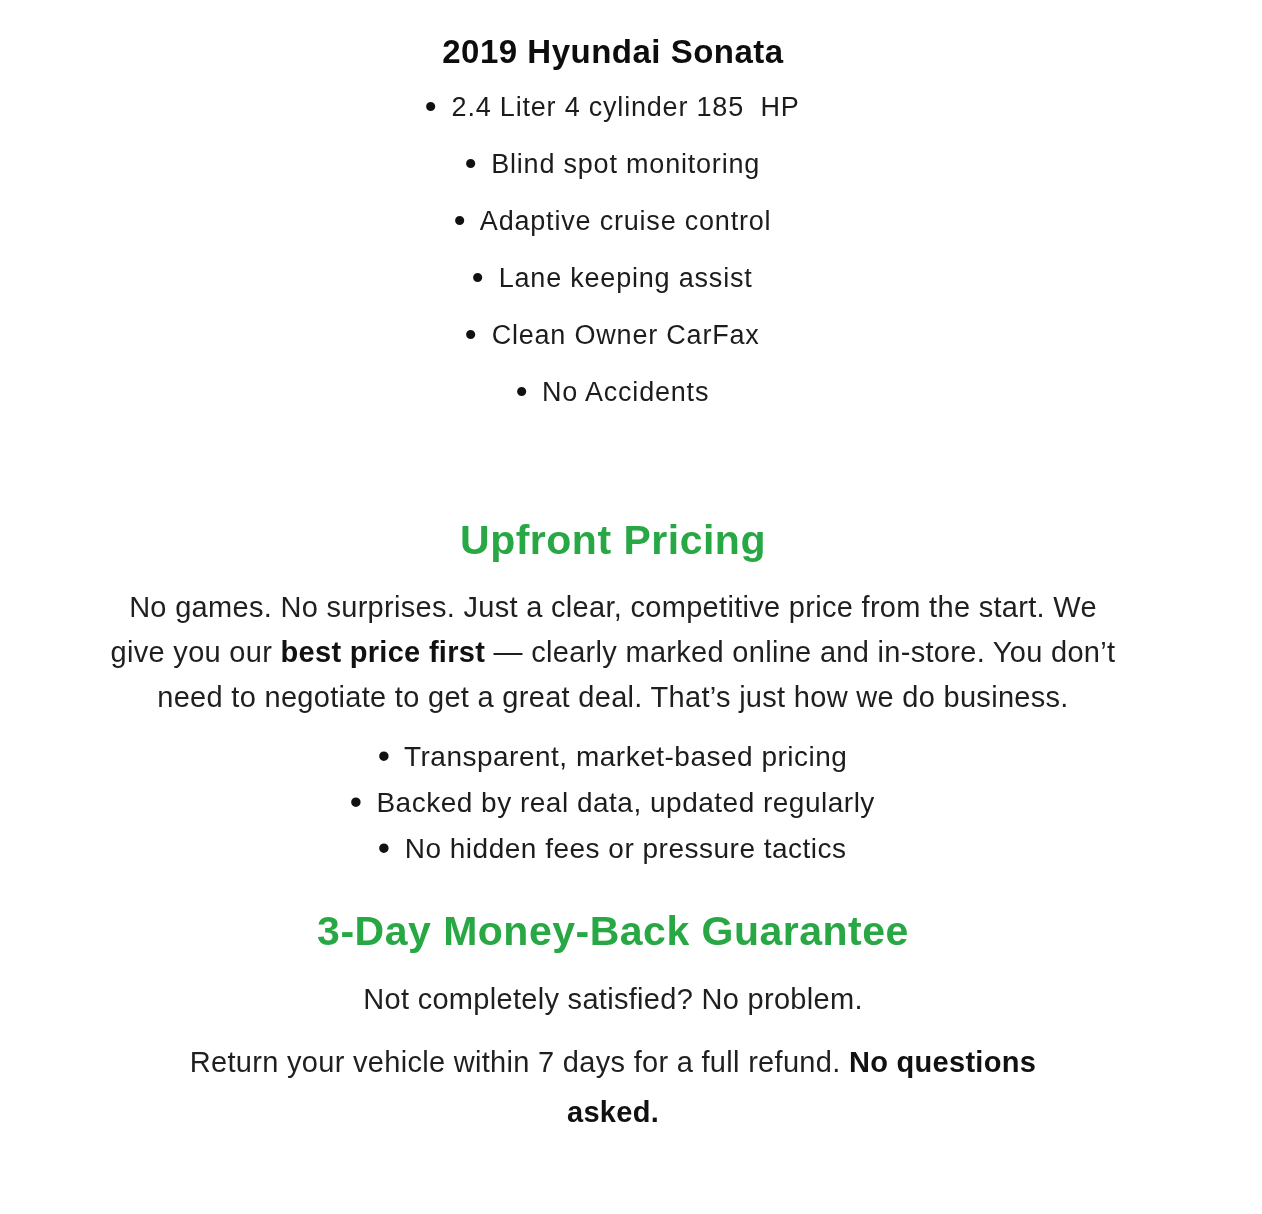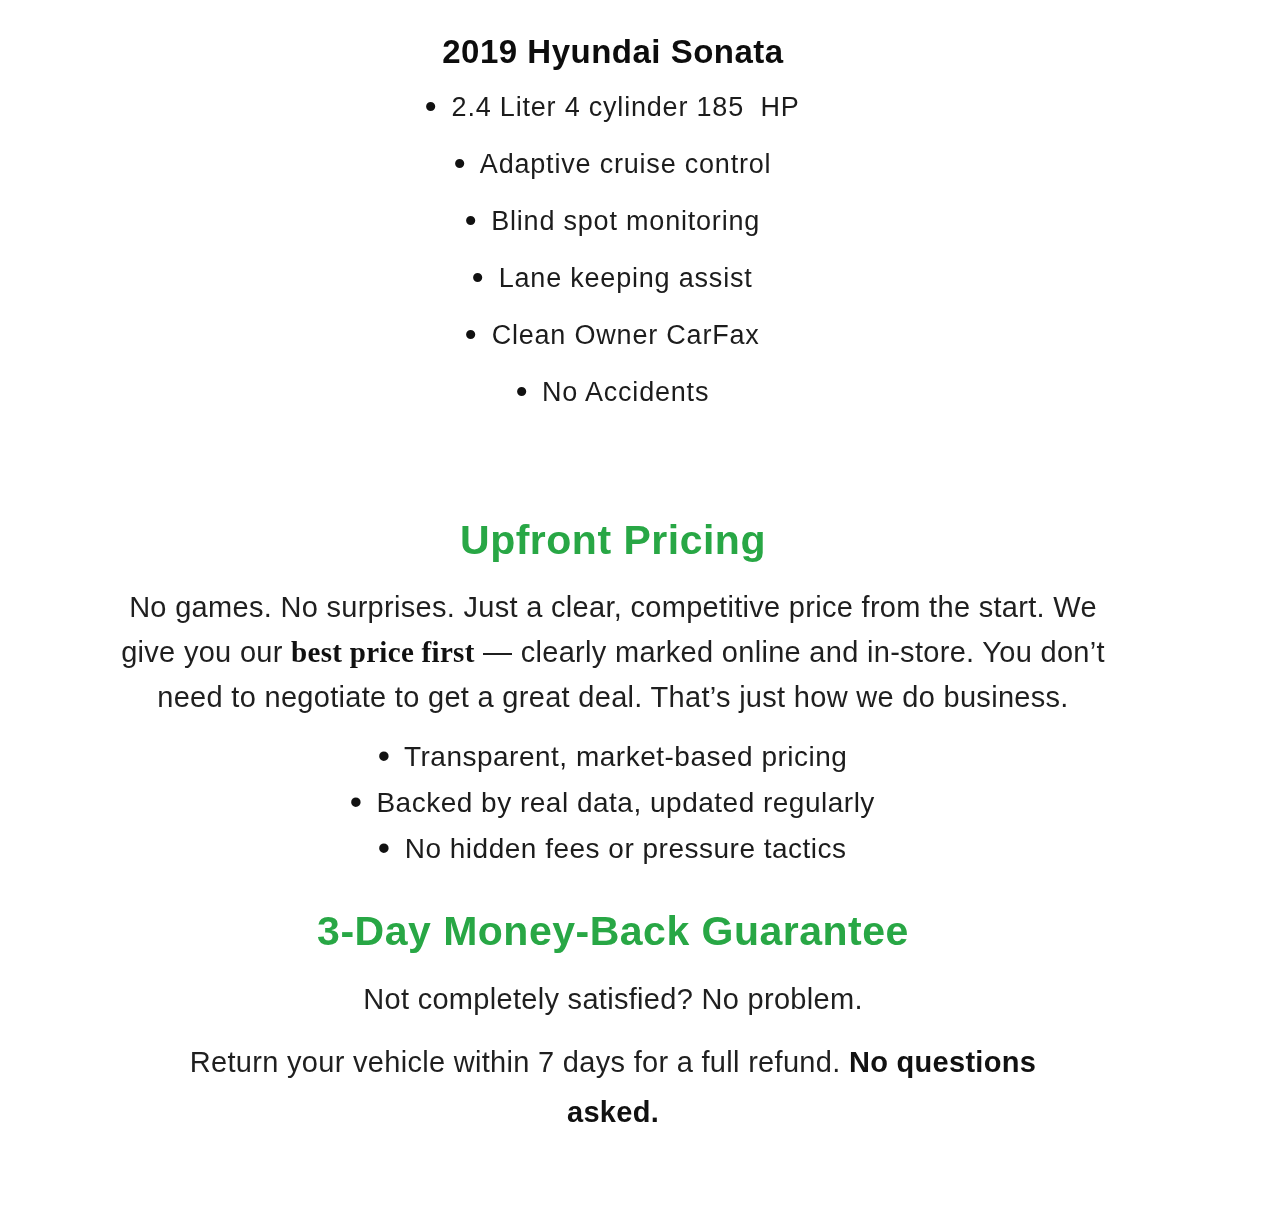--- a/index.html
+++ b/index.html
@@ -62,21 +62,21 @@
   .heading-upfront { margin-bottom: 19px; }
   .heading-guarantee { margin-top: 33px; margin-bottom: 19px; }
   .pricing-paragraph {
     font-size: 29px;
     line-height: 45px;
     letter-spacing: 0.3px;
     color: #1f1f1f;
     max-width: 1010px;
     margin: 0 auto 14px auto;
   }
-  .pricing-paragraph b { color: #111111; font-family: Liberation Serif, serif; }
+  .pricing-paragraph b { color: #111111; }
   .pricing-list {
     list-style: none;
     margin: 0 0 0 0;
     padding: 0;
   }
   .pricing-list li {
     font-size: 28px;
     line-height: 46px;
     letter-spacing: 0.5px;
     color: #1c1c1c;
@@ -104,24 +104,24 @@
 <div class="page">
   <div class="content">
 
     <h1 class="vehicle-title">2019 Hyundai Sonata</h1>
 
     <ul class="feature-list">
       <li>
         <span class="bullet">•</span><span class="feature-label">2.4 Liter 4 cylinder 185  HP</span>
       </li>
       <li>
-        <span class="bullet">•</span><span class="feature-label">Adaptive cruise control</span>
+        <span class="bullet">•</span><span class="feature-label">Blind spot monitoring</span>
       </li>
       <li>
-        <span class="bullet">•</span><span class="feature-label">Blind spot monitoring</span>
+        <span class="bullet">•</span><span class="feature-label">Adaptive cruise control</span>
       </li>
       <li>
         <span class="bullet">•</span><span class="feature-label">Lane keeping assist</span>
       </li>
       <li>
         <span class="bullet">•</span><span class="feature-label">Clean Owner CarFax</span>
       </li>
       <li>
         <span class="bullet">•</span><span class="feature-label">No Accidents</span>
       </li>

